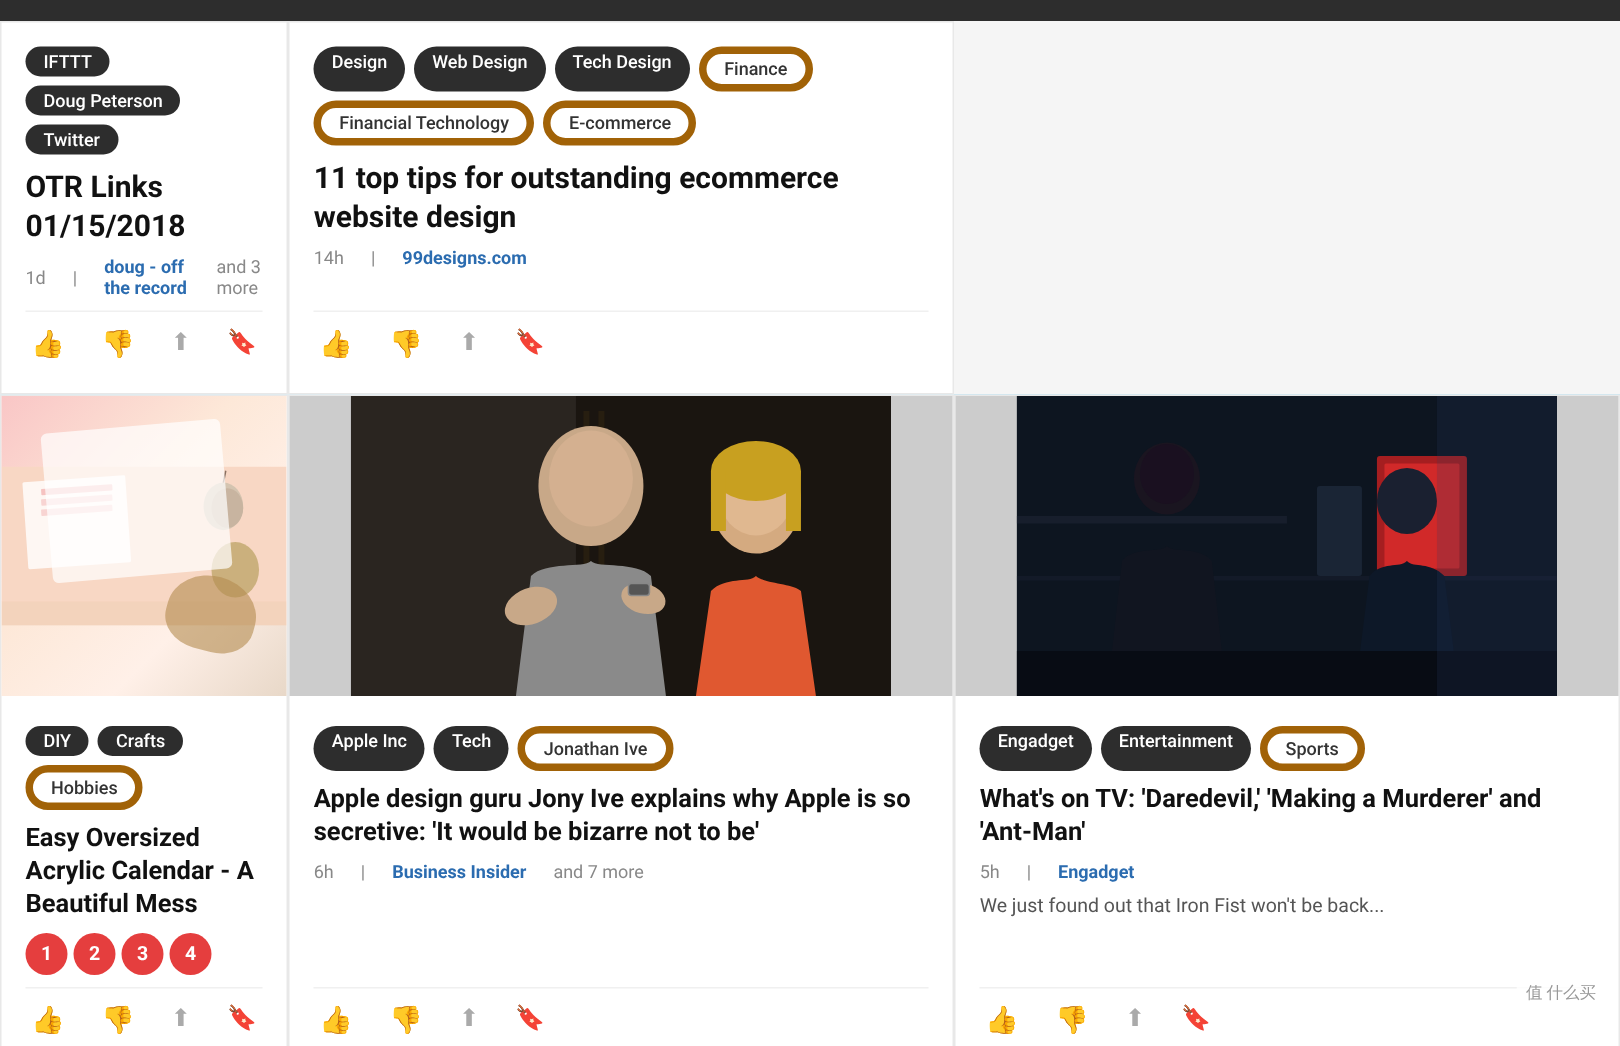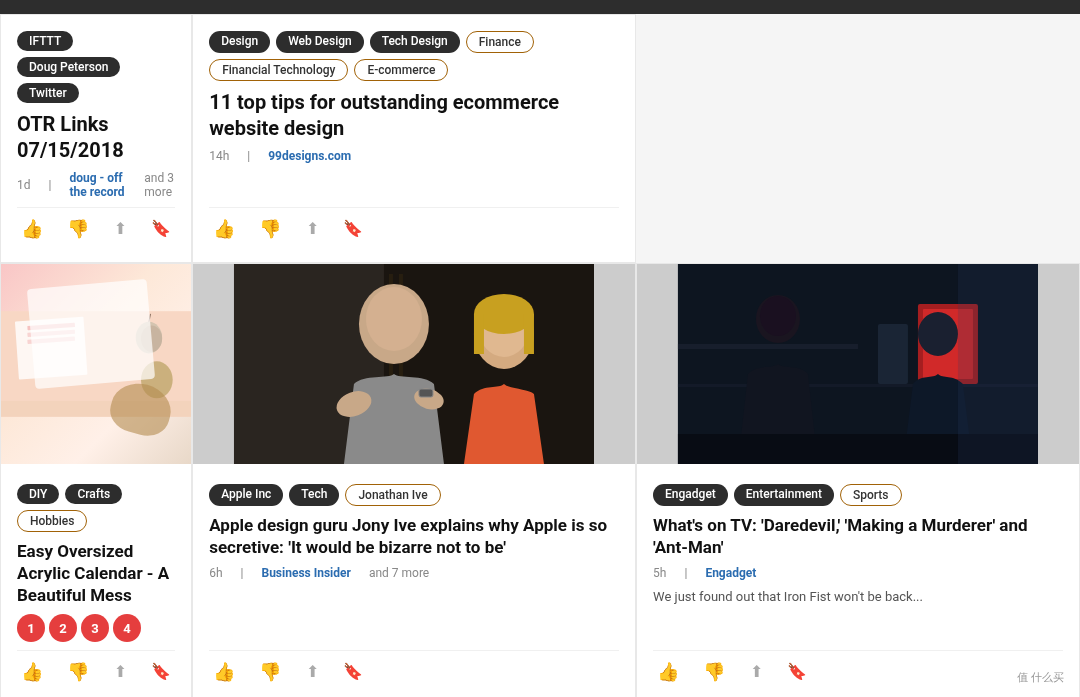--- a/index.html
+++ b/index.html
@@ -63,21 +63,21 @@
     }
 
     .tag-filled {
       background: #2d2d2d;
       color: #fff;
     }
 
     .tag-outline {
       background: transparent;
       color: #333;
-      border: 1px solid #a16207;
+      border: 5px solid #a16207;
     }
 
     .card-title {
       font-size: 18px;
       font-weight: 700;
       line-height: 1.3;
       color: #111;
     }
 
     .card-title-lg {
@@ -163,21 +163,21 @@
       position: absolute;
       bottom: 30px; right: 20px;
       width: 60px; height: 50px;
       background: rgba(180,140,80,0.6);
       border-radius: 50% 50% 40% 40%;
       transform: rotate(15deg);
     }
 
     .watermark {
       position: fixed;
-      bottom: 10px;
+      bottom: 26px;
       right: 10px;
       font-size: 11px;
       color: #999;
       background: rgba(255,255,255,0.8);
       padding: 2px 6px;
       border-radius: 3px;
     }
 
     
     .svg-container {
@@ -191,21 +191,21 @@
 <div style="height:14px;background:#2d2d2d;"></div>
 
 <div class="grid">
 
   <div class="card" style="grid-column:1; grid-row:1; min-height:200px;">
     <div class="tags">
       <span class="tag tag-filled">IFTTT</span>
       <span class="tag tag-filled">Doug Peterson</span>
       <span class="tag tag-filled">Twitter</span>
     </div>
-    <div class="card-title" style="font-size:20px;">OTR Links 07/15/2018</div>
+    <div class="card-title" style="font-size:20px;">OTR Links 01/15/2018</div>
     <div class="card-meta">
       <span>1d</span>
       <span>|</span>
       <a href="#" class="link">doug - off the record</a>
       <span>and 3 more</span>
     </div>
     <div class="card-actions">
       <button class="action-btn">👍</button>
       <button class="action-btn">👎</button>
       <button class="action-btn" style="font-size:16px;">⬆</button>

